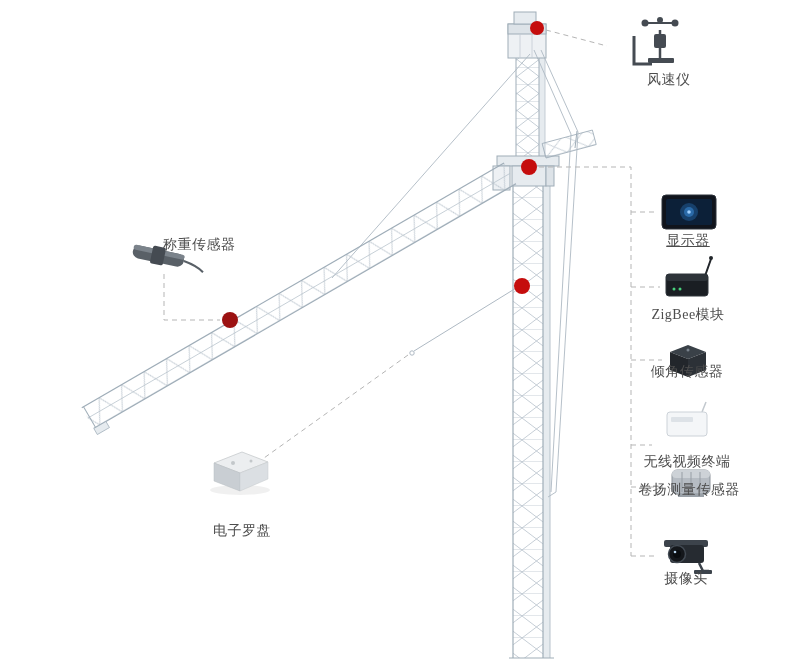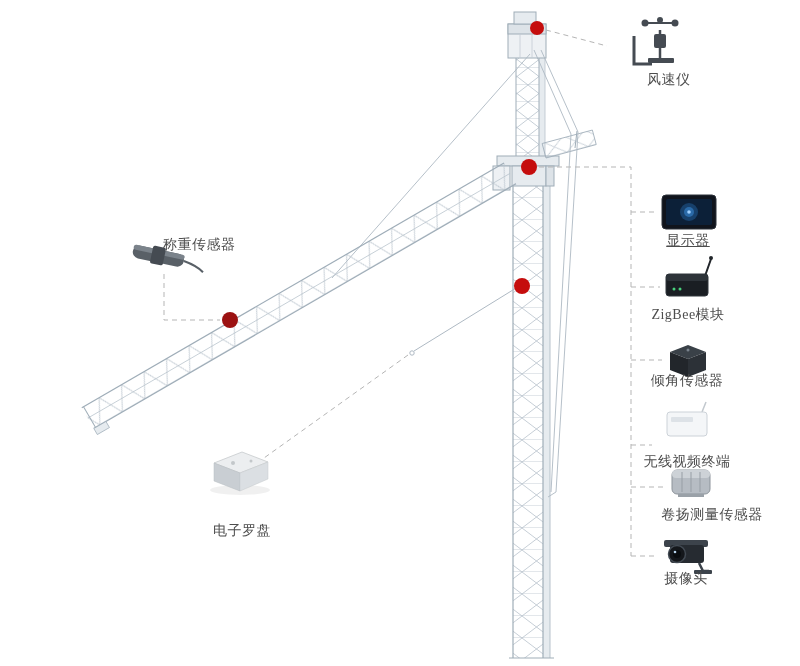--- a/index.html
+++ b/index.html
@@ -201,21 +201,21 @@
   <div class="callout-label" style="left:647px;top:71px;">风速仪</div>
 
   <div class="callout-label" style="left:118px;top:236px;margin-left:45px;">称重传感器</div>
 
   <div class="callout-label" style="left:213px;top:522px;">电子罗盘</div>
 
   <div class="callout-label centered" style="left:688px;top:232px;text-decoration:underline;">显示器</div>
 
   <div class="callout-label centered" style="left:688px;top:306px;font-family:Liberation Serif, serif;">ZigBee模块</div>
 
-  <div class="callout-label centered" style="left:687px;top:372px;">倾角传感器</div>
+  <div class="callout-label centered" style="left:687px;top:363px;">倾角传感器</div>
 
   <div class="callout-label centered" style="left:687px;top:441px;margin-top:12px;">无线视频终端</div>
 
-  <div class="callout-label centered" style="left:689px;top:506px;margin-left:23px;">卷扬测量传感器</div>
+  <div class="callout-label centered" style="left:689px;top:481px;">卷扬测量传感器</div>
 
   <div class="callout-label centered" style="left:686px;top:570px;">摄像头</div>
 
 </div>
 
 </body></html>

